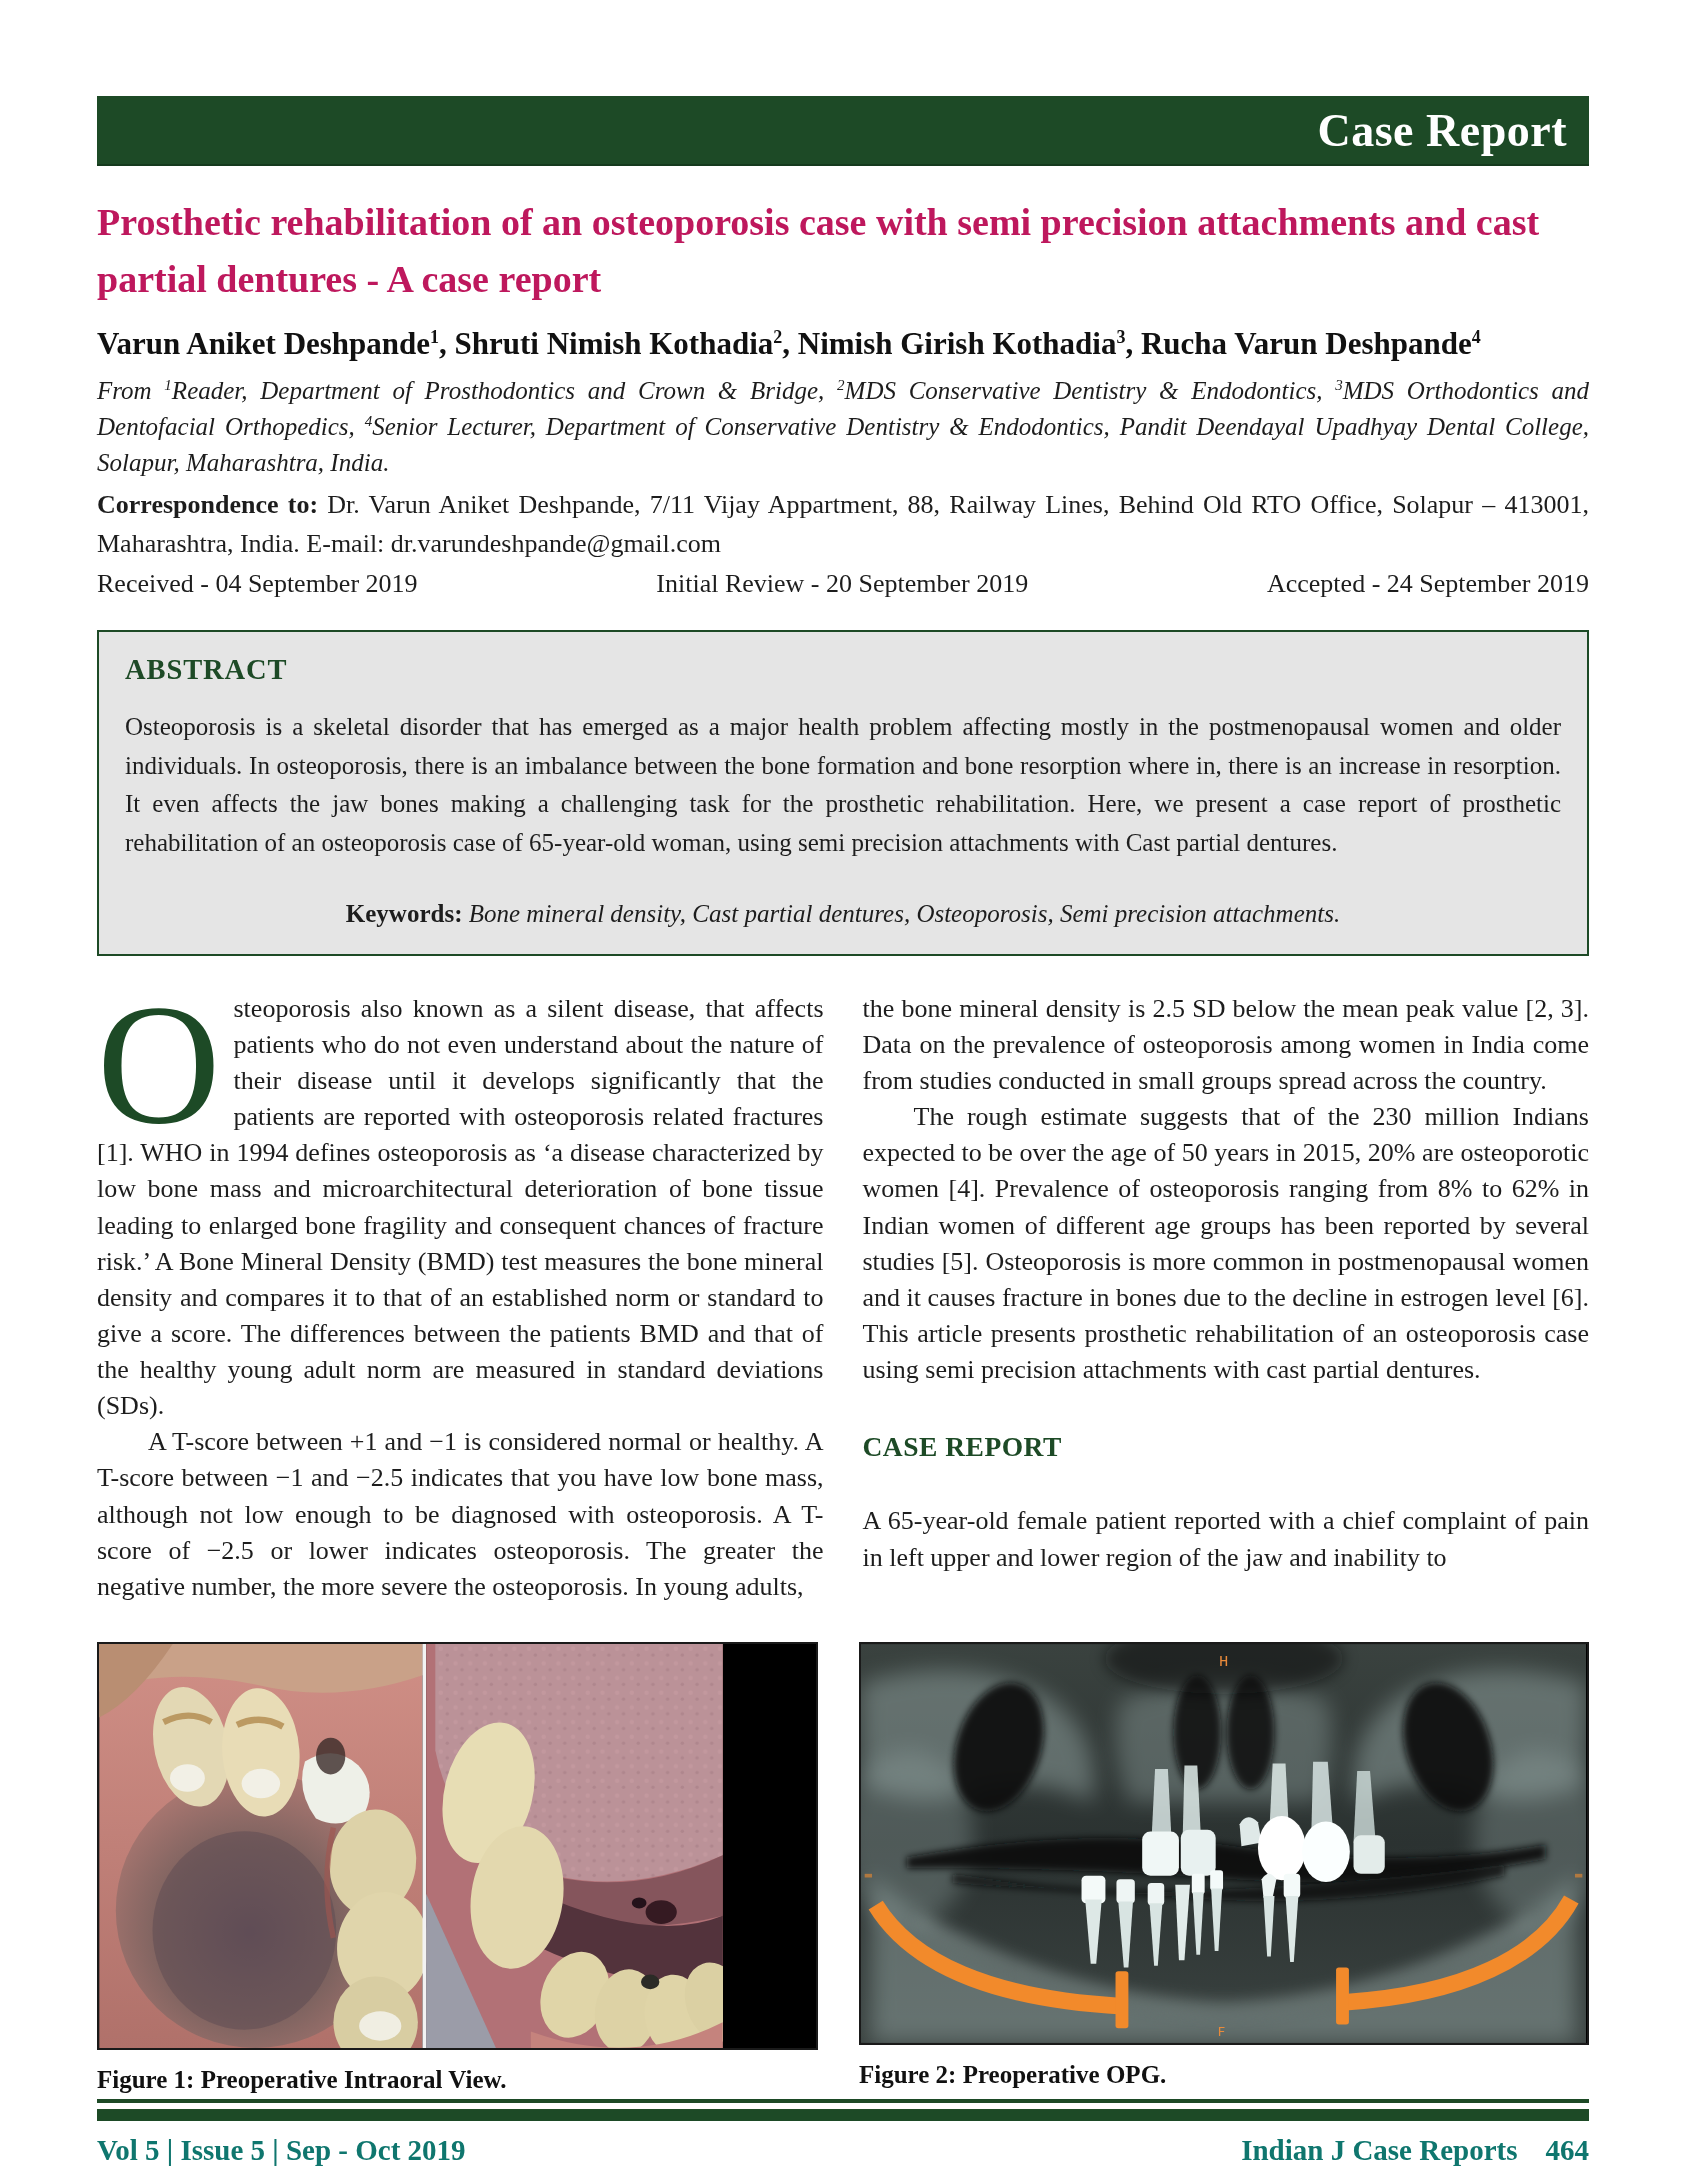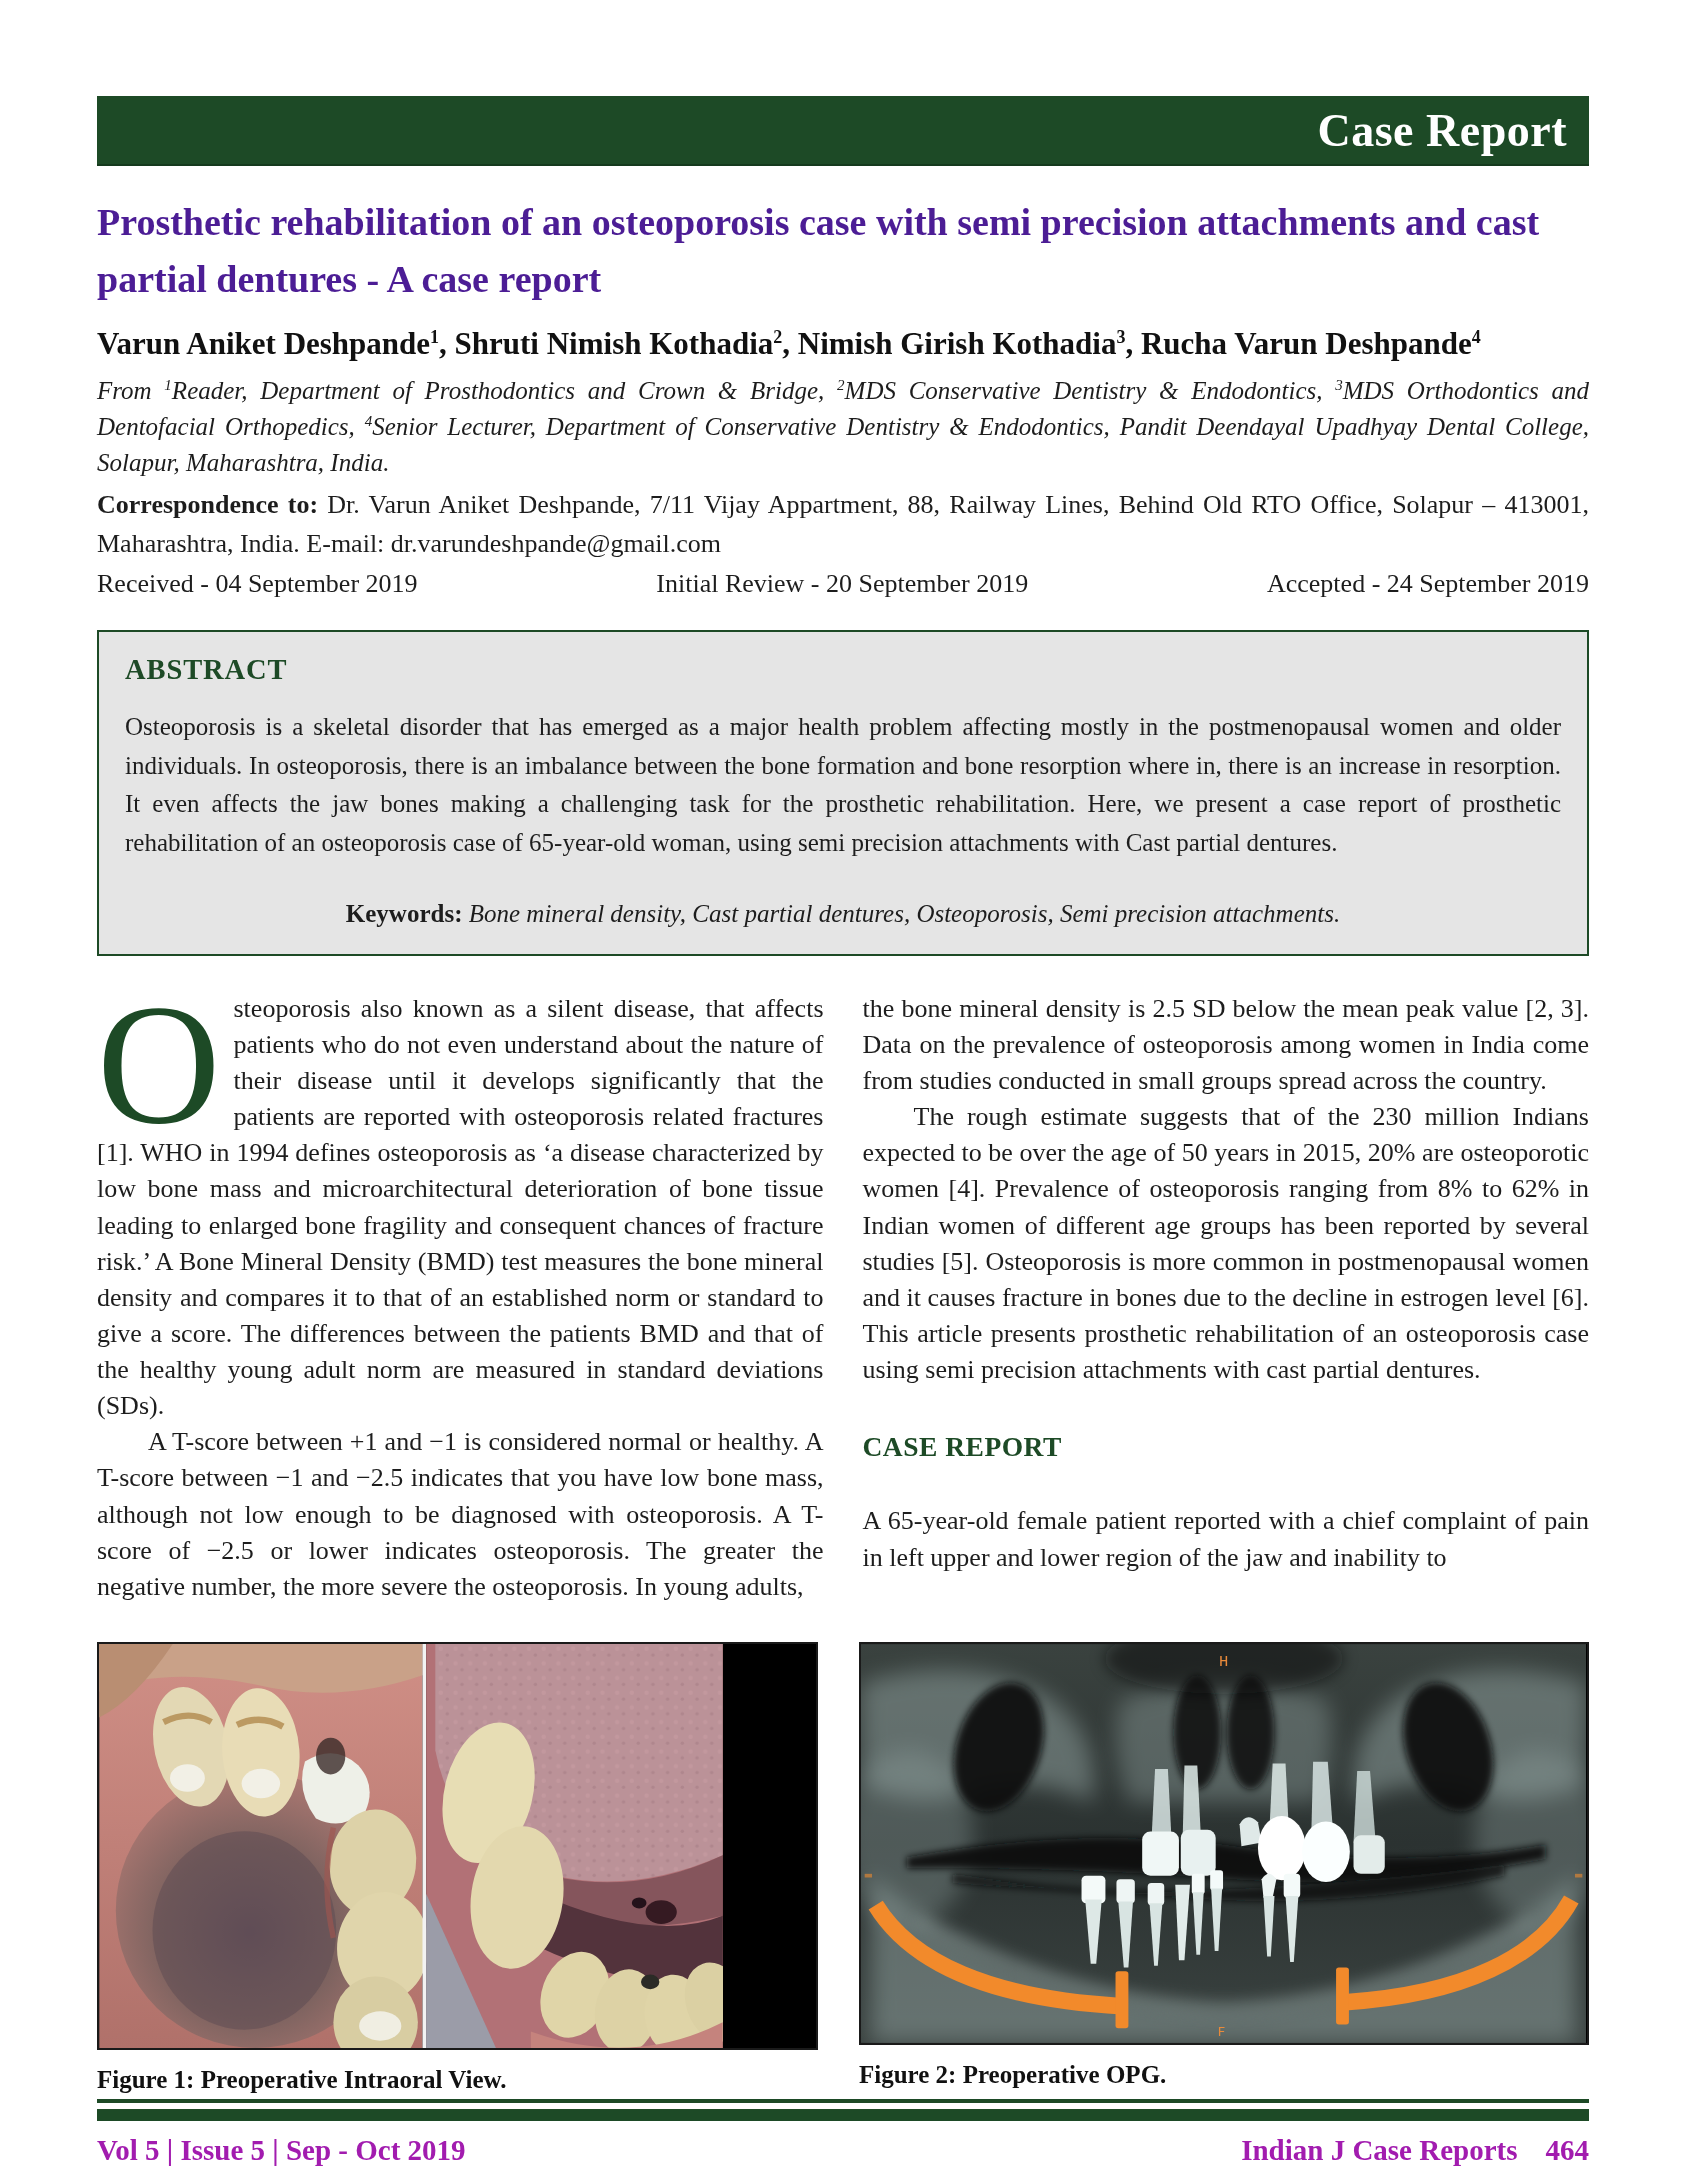--- a/index.html
+++ b/index.html
@@ -20,21 +20,21 @@
     height:68px;
     display:flex; align-items:center; justify-content:flex-end;
     padding-right:22px;
     border-bottom:2.8px solid #153a1d;
   }
   .banner .banner-label { color:#ffffff; font-size:46px; font-weight:bold; letter-spacing:0.5px; }
 
   
   .title {
     margin-top:27.5px;
-    color:#4c1d95;
+    color:#be185d;
     font-weight:bold;
     font-size:38px;
     line-height:1.5;
   }
   .authors { margin-top:18.4px; font-size:31px; font-weight:bold; color:#111;font-family:Liberation Serif, serif; }
   .authors sup { font-size:58%; }
   .affiliations {
     margin-top:11px;
     font-style:italic;
     font-size:25px;
@@ -85,21 +85,21 @@
   .figure svg { display:block; }
   .fig-caption { font-weight:bold; font-size:25px; margin-top:16.5px; color:#111; }
 
   
   .footer { position:absolute; left:97px; right:97px; bottom:14.7px; }
   .rule-thin  { height:3.7px;  background:#1d4a26; }
   .rule-thick { height:12px; background:#1d4a26; margin-top:6.4px; }
   .footer-row {
     display:flex; justify-content:space-between; align-items:flex-end;
     margin-top:13px;
-    color:#a21caf; font-weight:bold; font-size:29px;
+    color:#0f766e; font-weight:bold; font-size:29px;
   }
   .footer-right { display:flex; gap:28px; }
 </style>
 </head>
 <body>
 
 <div class="page">
 
   <div class="banner">
     <span class="banner-label">Case Report</span>

